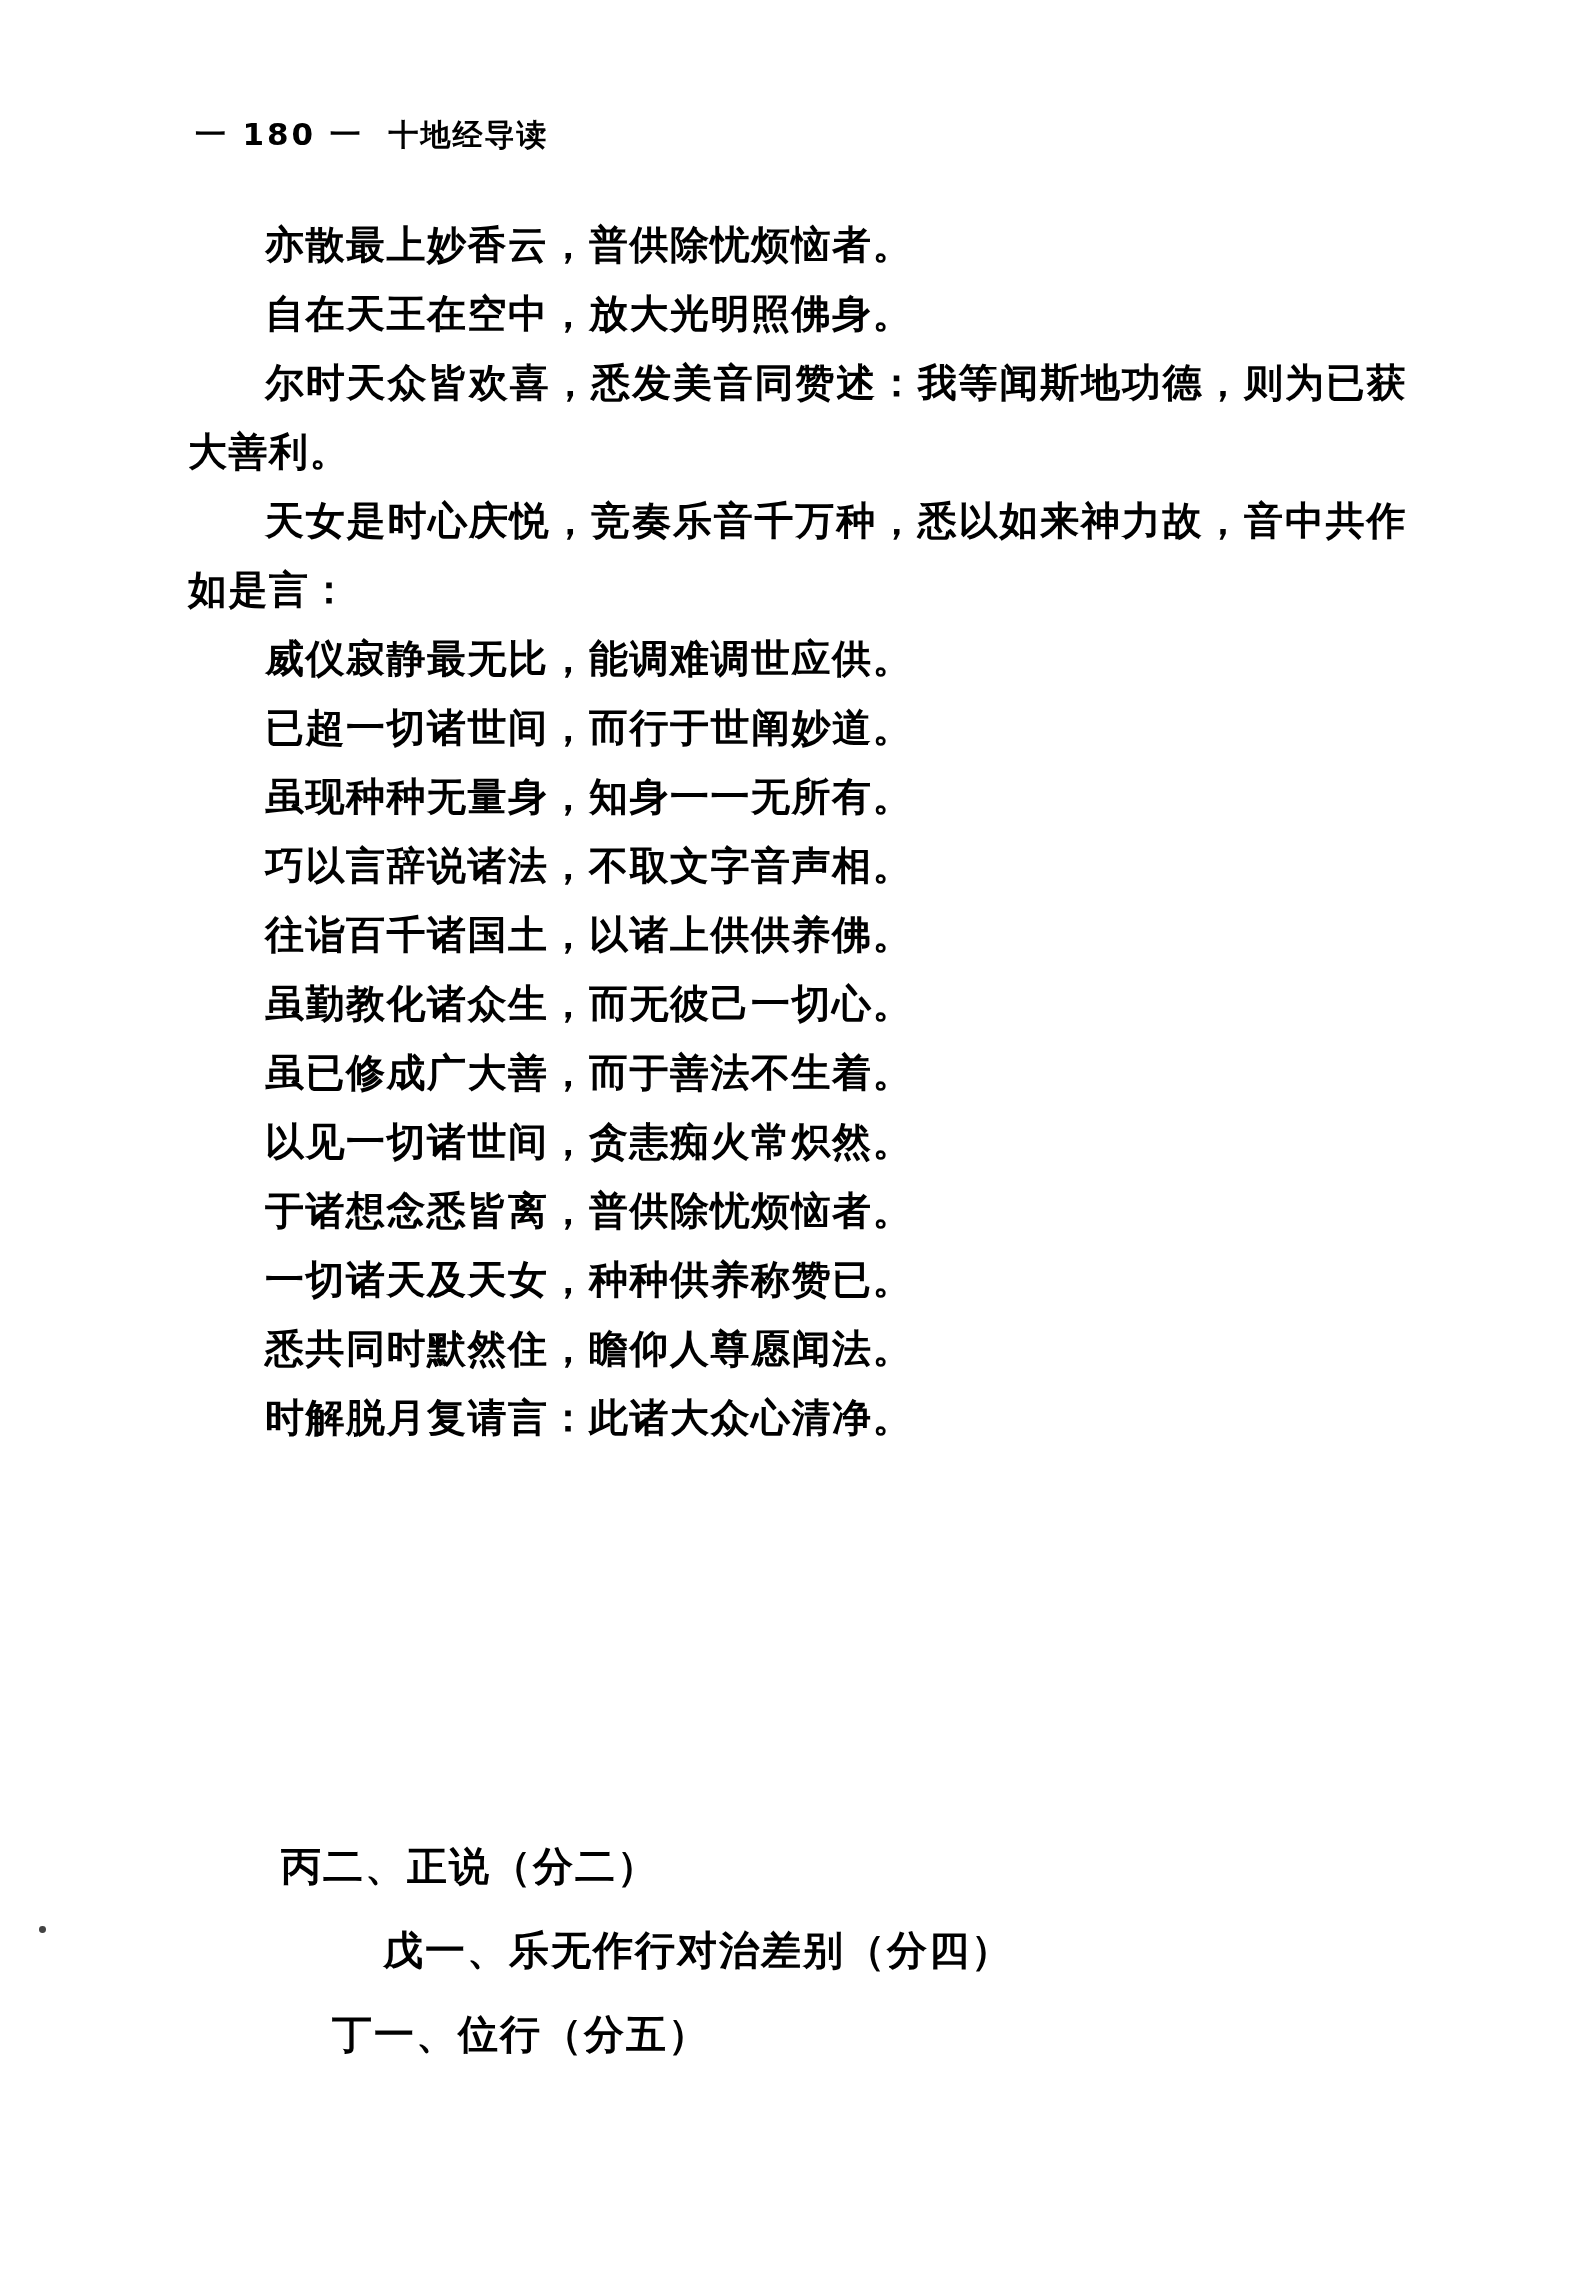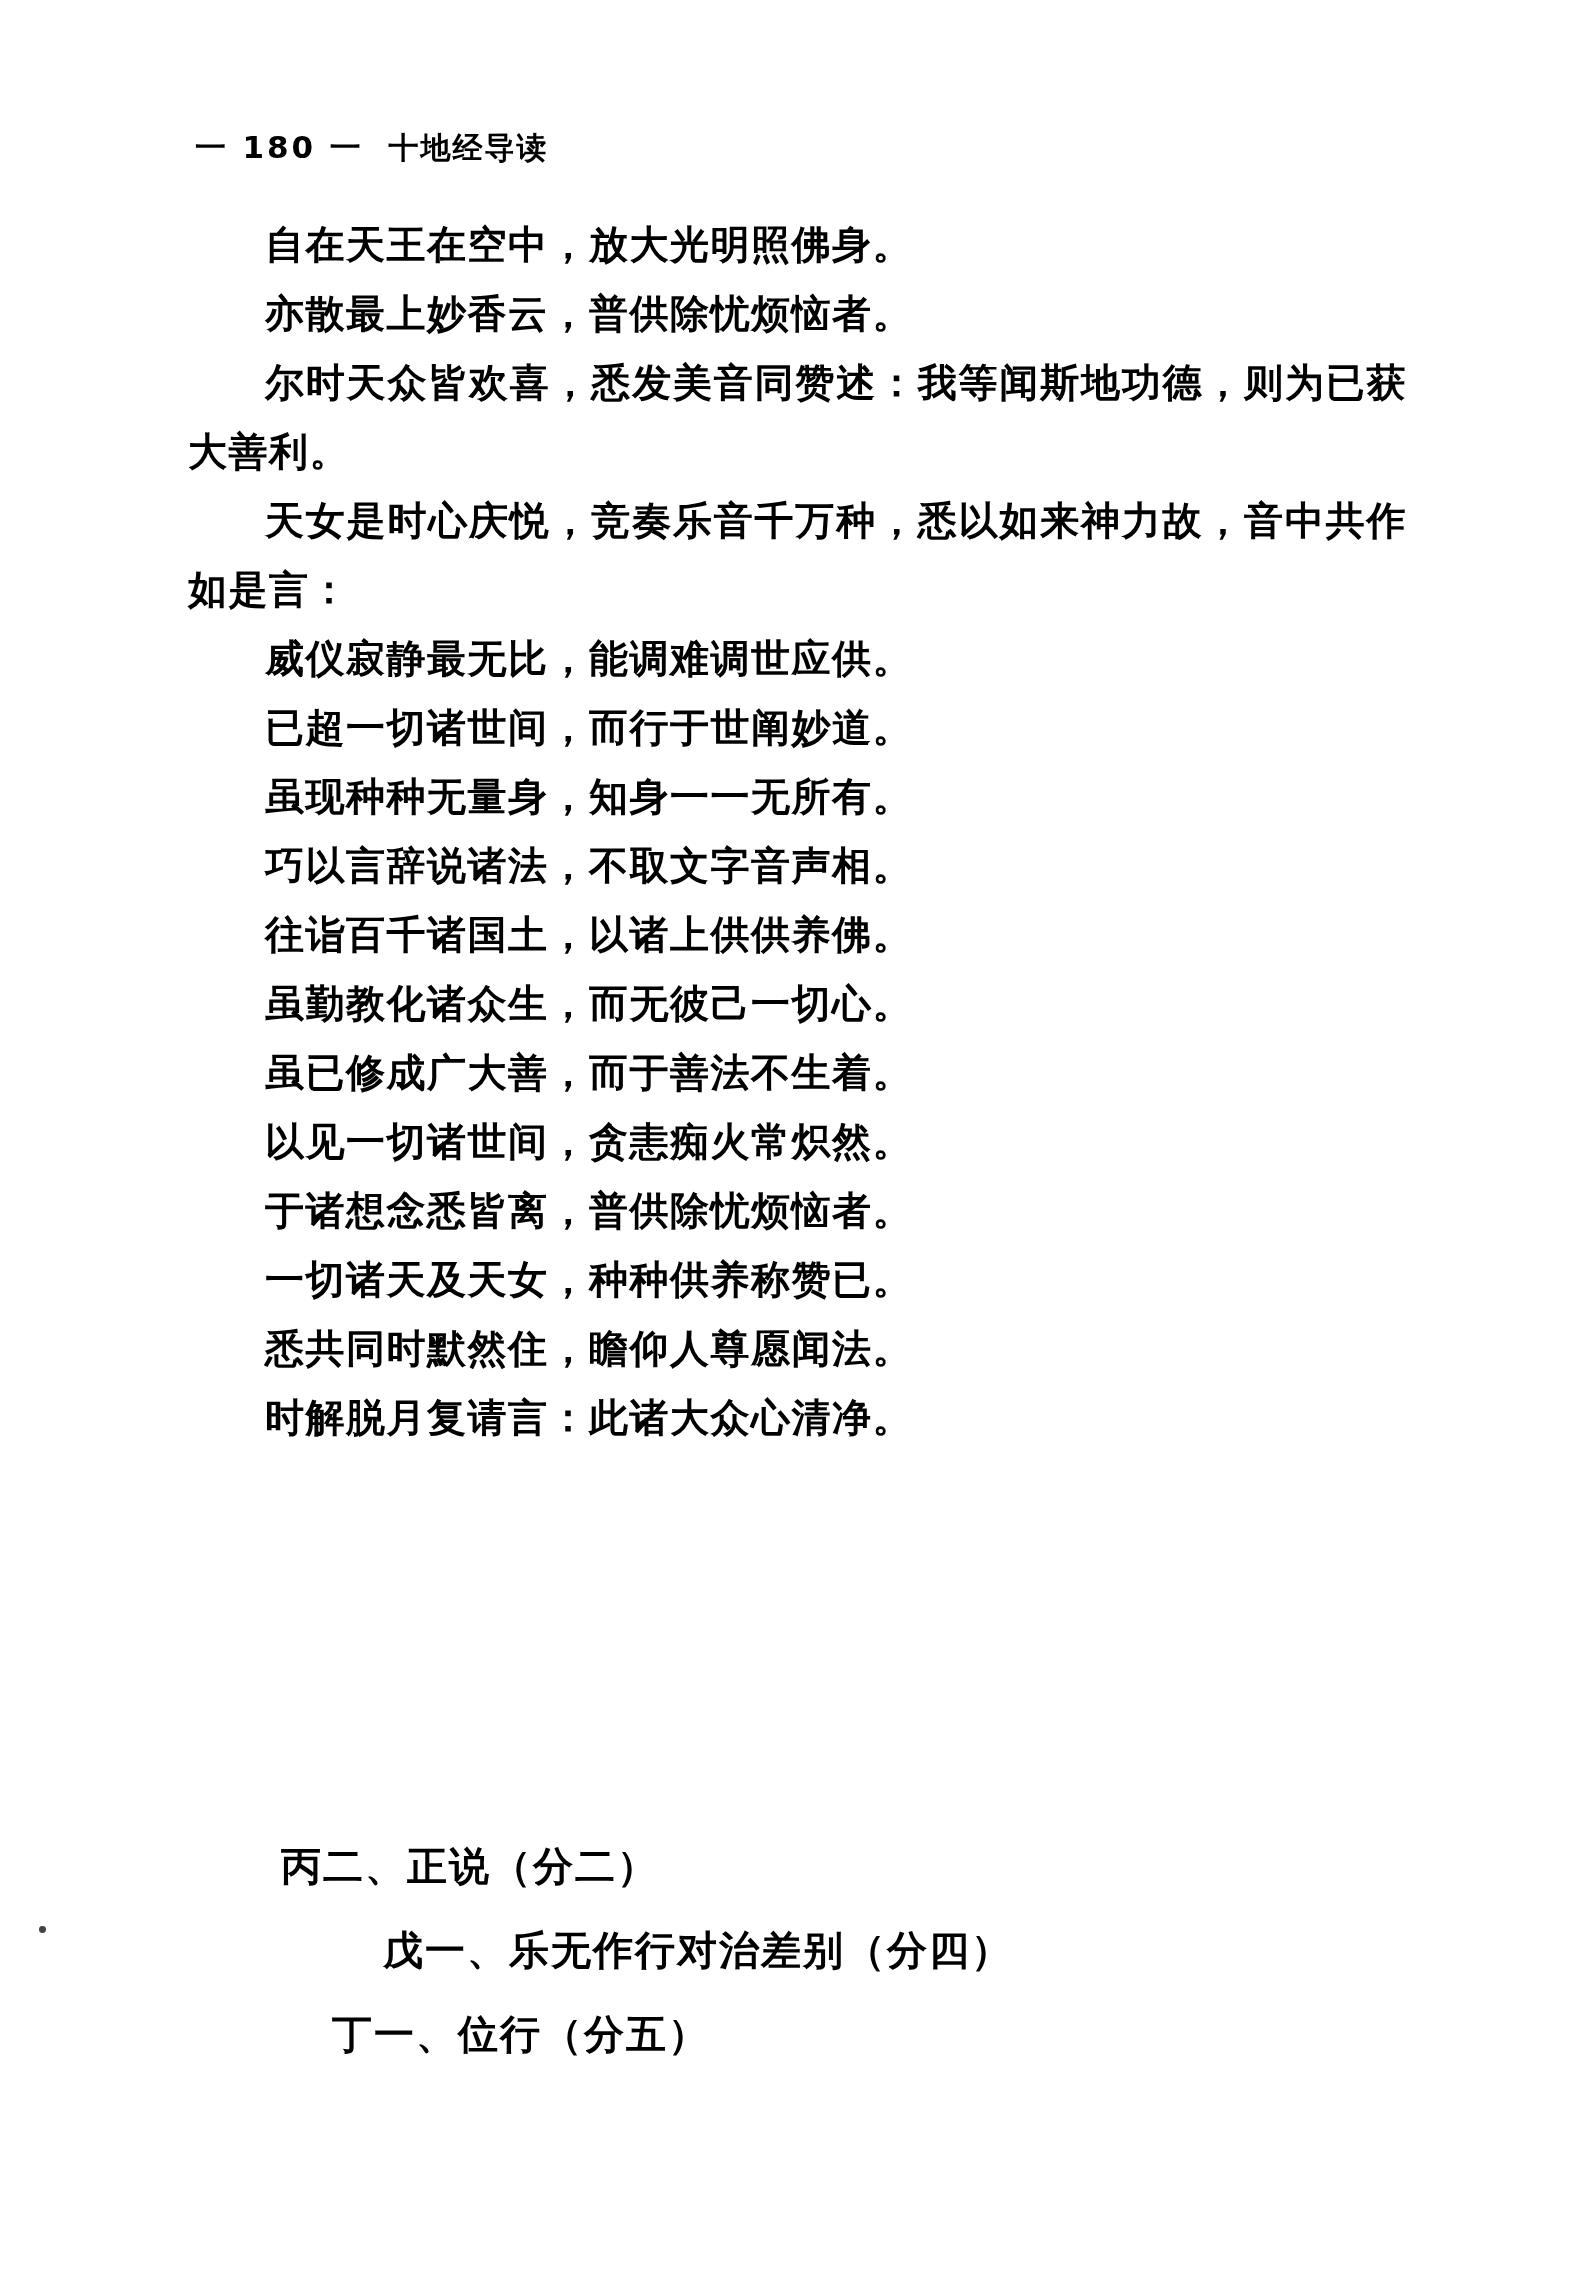--- a/index.html
+++ b/index.html
@@ -22,21 +22,21 @@
     top: 0;
     width: 1592px;
     height: 2297px;
     background: #fff;
   }
 
   
   .header {
     position: absolute;
     left: 195px;
-    top: 127px;
+    top: 114px;
     display: flex;
     align-items: baseline;
     white-space: nowrap;
   }
   .header .pagenum {
     font-family: "DejaVu Sans", sans-serif;
     font-weight: bold;
     font-size: 31px;
     letter-spacing: 2.9px;
   }
@@ -119,22 +119,22 @@
 <body>
 
 <div class="page">
 
   <div class="header">
     <span class="pagenum">一 180 一</span>
     <span class="booktitle">十地经导读</span>
   </div>
 
   <div class="body-block">
+    <p class="para">亦散最上妙香云，普供除忧烦恼者。</p>
     <p class="para">自在天王在空中，放大光明照佛身。</p>
-    <p class="para">亦散最上妙香云，普供除忧烦恼者。</p>
     <p class="para wide">尔时天众皆欢喜，悉发美音同赞述：我等闻斯地功德，则为已获大善利。</p>
     <p class="para wide">天女是时心庆悦，竞奏乐音千万种，悉以如来神力故，音中共作如是言：</p>
 
     <p class="verse">威仪寂静最无比，能调难调世应供。</p>
     <p class="verse">已超一切诸世间，而行于世阐妙道。</p>
     <p class="verse">虽现种种无量身，知身一一无所有。</p>
     <p class="verse">巧以言辞说诸法，不取文字音声相。</p>
     <p class="verse">往诣百千诸国土，以诸上供供养佛。</p>
     <p class="verse">虽勤教化诸众生，而无彼己一切心。</p>
     <p class="verse">虽已修成广大善，而于善法不生着。</p>

